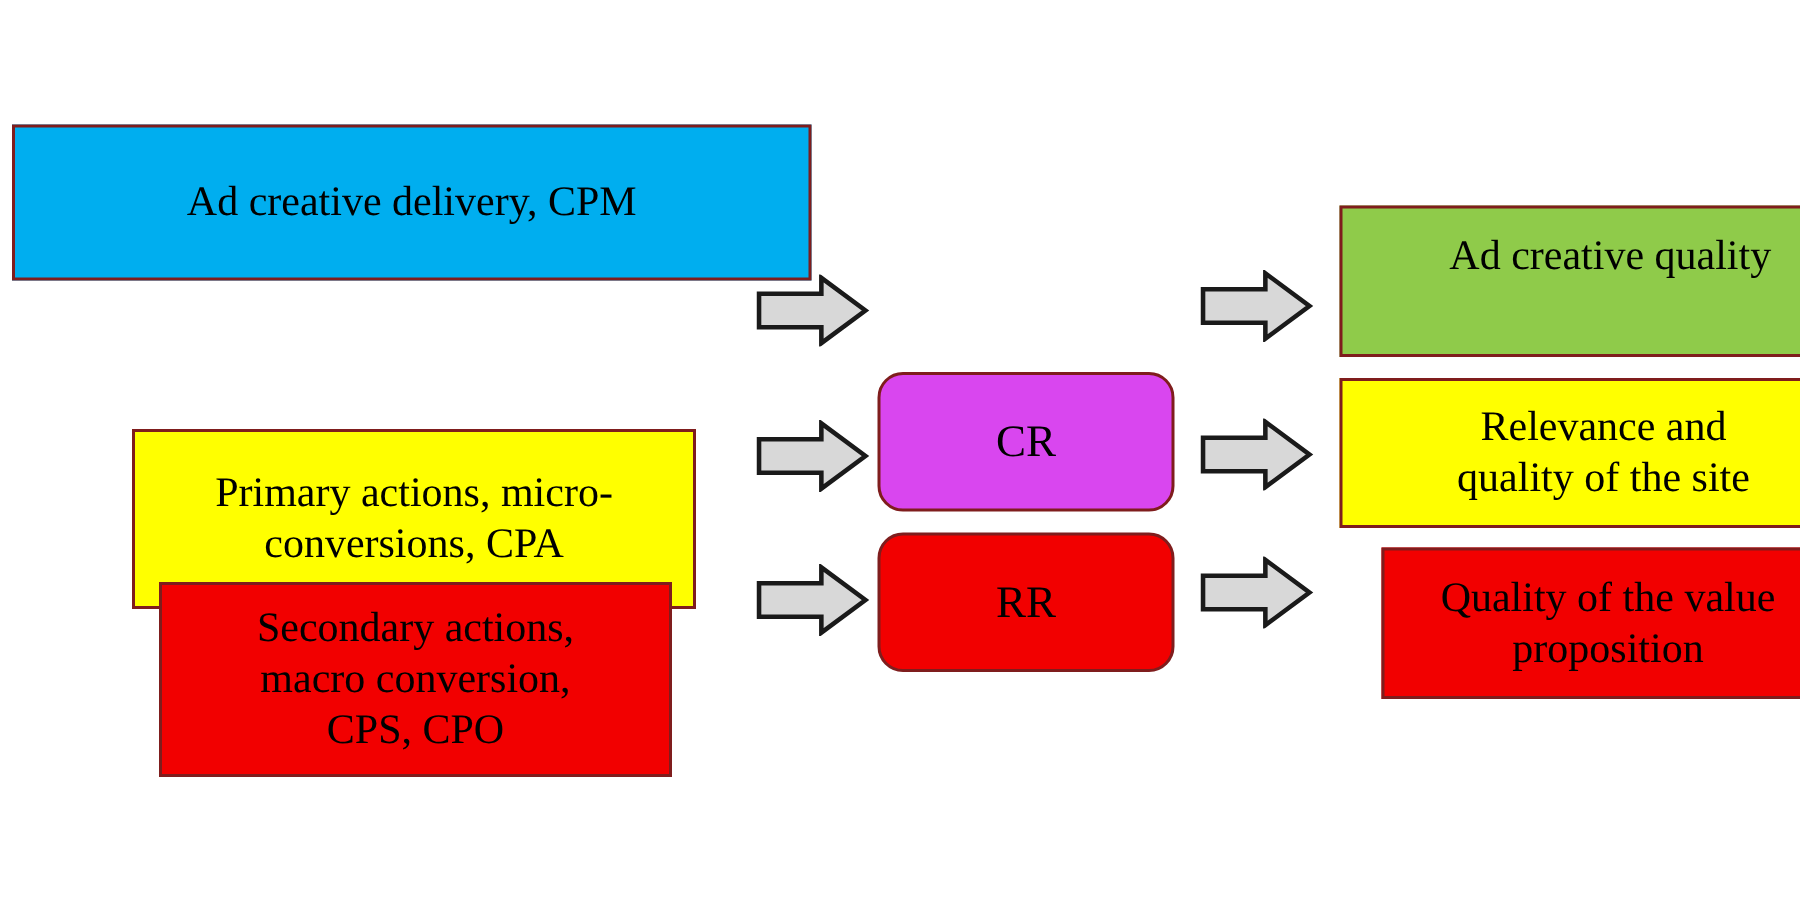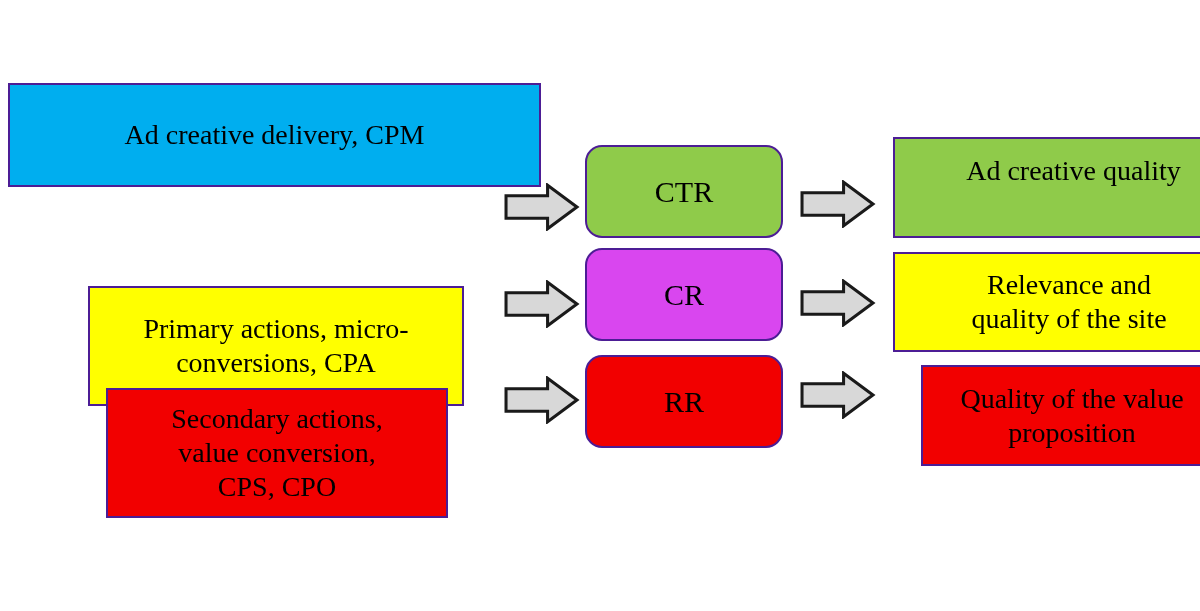--- a/index.html
+++ b/index.html
@@ -7,21 +7,21 @@
     width:1200px; height:611px;
     background:#ffffff;
     font-family:"Liberation Serif","DejaVu Serif",serif;
     position:relative;
     overflow:hidden;
   }
   .canvas { position:absolute; left:0; top:0; width:1200px; height:611px; }
   .box {
     position:absolute;
     box-sizing:border-box;
-    border:2px solid #4c1d95;
+    border:2px solid #7f1d1d;
     display:flex;
     align-items:center;
     justify-content:center;
     text-align:center;
     color:#000;
     font-size:28px;
     line-height:34px;
     white-space:pre-line;
   }
   .metric {
@@ -45,37 +45,34 @@
   </div>
 
 
   <div class="box" style="left: 88px; top: 286px; width: 376px; height: 120px; background-color: rgb(255, 255, 0);">
     <span>Primary actions, micro-
 conversions, CPA</span>
   </div>
 
   <div class="box" style="left: 106px; top: 388px; width: 342px; height: 130px; background-color: rgb(242, 0, 0);">
     <span>Secondary actions,
-value conversion,
+macro conversion,
 CPS, CPO</span>
   </div>
 
   <svg class="arrow" style="left:504px; top:183px;" viewBox="0 0 75 47">
     <polygon points="2,12.5 43,12.5 43,2 72,23.5 43,45 43,34.5 2,34.5" fill="#D8D8D8"></polygon>
   </svg>
   <svg class="arrow" style="left:504px; top:280px;" viewBox="0 0 75 47">
     <polygon points="2,12.5 43,12.5 43,2 72,23.5 43,45 43,34.5 2,34.5" fill="#D8D8D8"></polygon>
   </svg>
   <svg class="arrow" style="left:504px; top:376px;" viewBox="0 0 75 47">
     <polygon points="2,12.5 43,12.5 43,2 72,23.5 43,45 43,34.5 2,34.5" fill="#D8D8D8"></polygon>
   </svg>
 
-  <div class="box metric" style="left: 585px; top: 145px; width: 198px; height: 93px; background-color: rgb(143, 203, 74);">
-    <span>CTR</span>
-  </div>
 
   <div class="box metric" style="left: 585px; top: 248px; width: 198px; height: 93px; background-color: #d946ef;">
     <span>CR</span>
   </div>
 
   <div class="box metric" style="left: 585px; top: 355px; width: 198px; height: 93px; background-color: rgb(242, 0, 0);">
     <span>RR</span>
   </div>
 
   <svg class="arrow" style="left:800px; top:180px;" viewBox="0 0 75 47">

